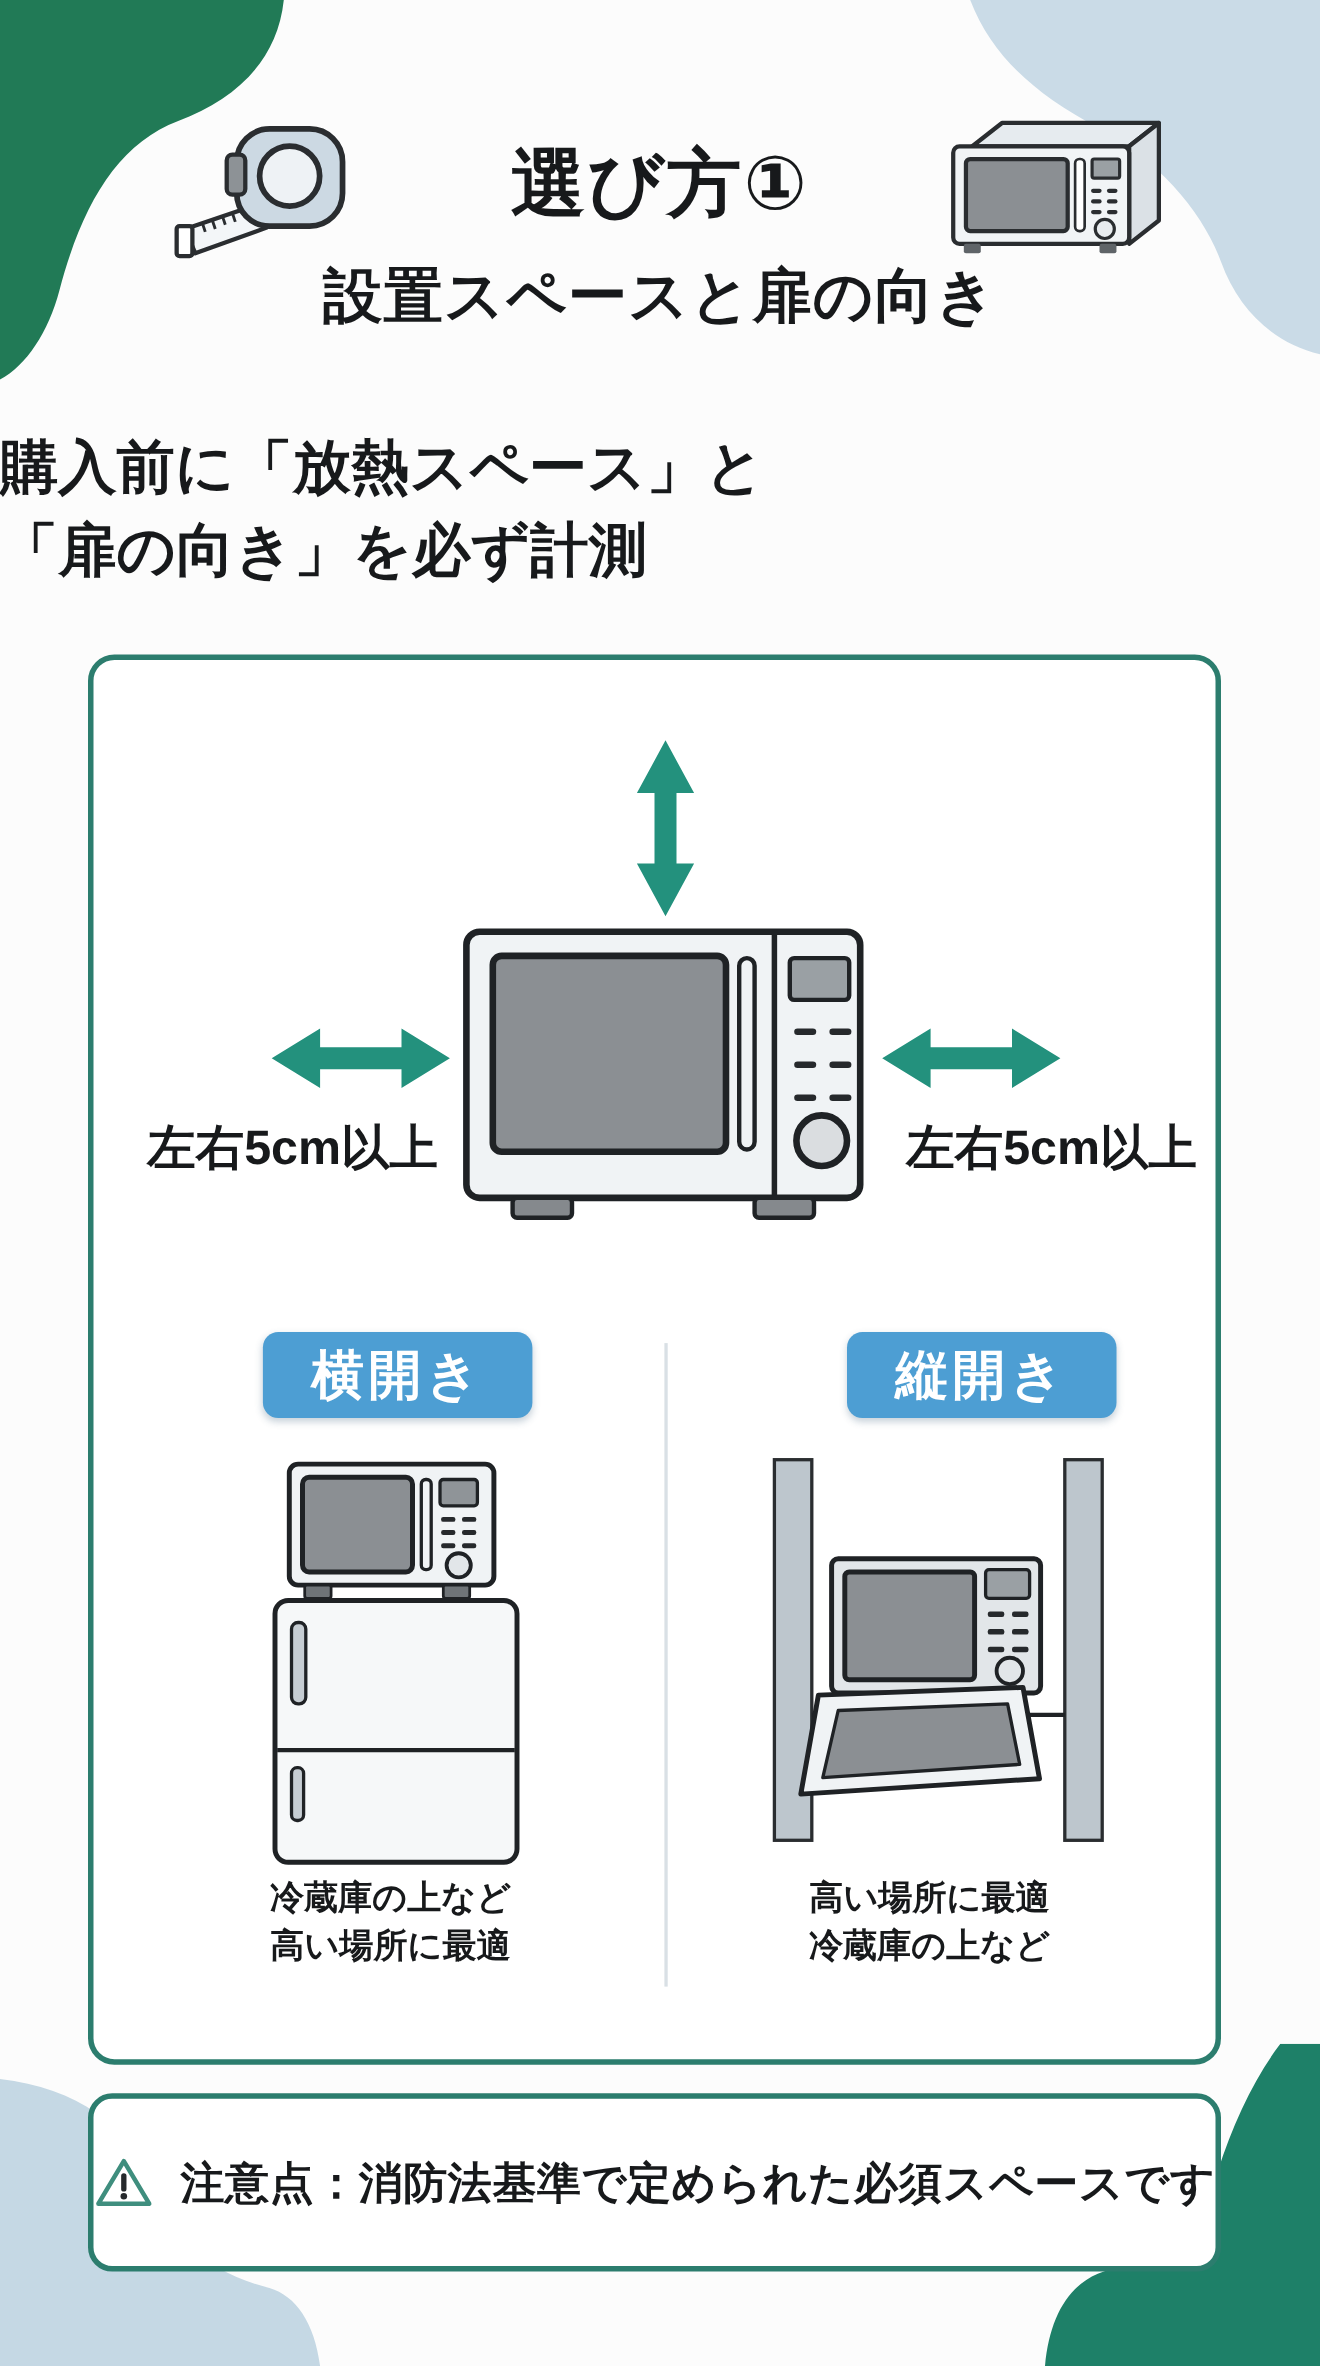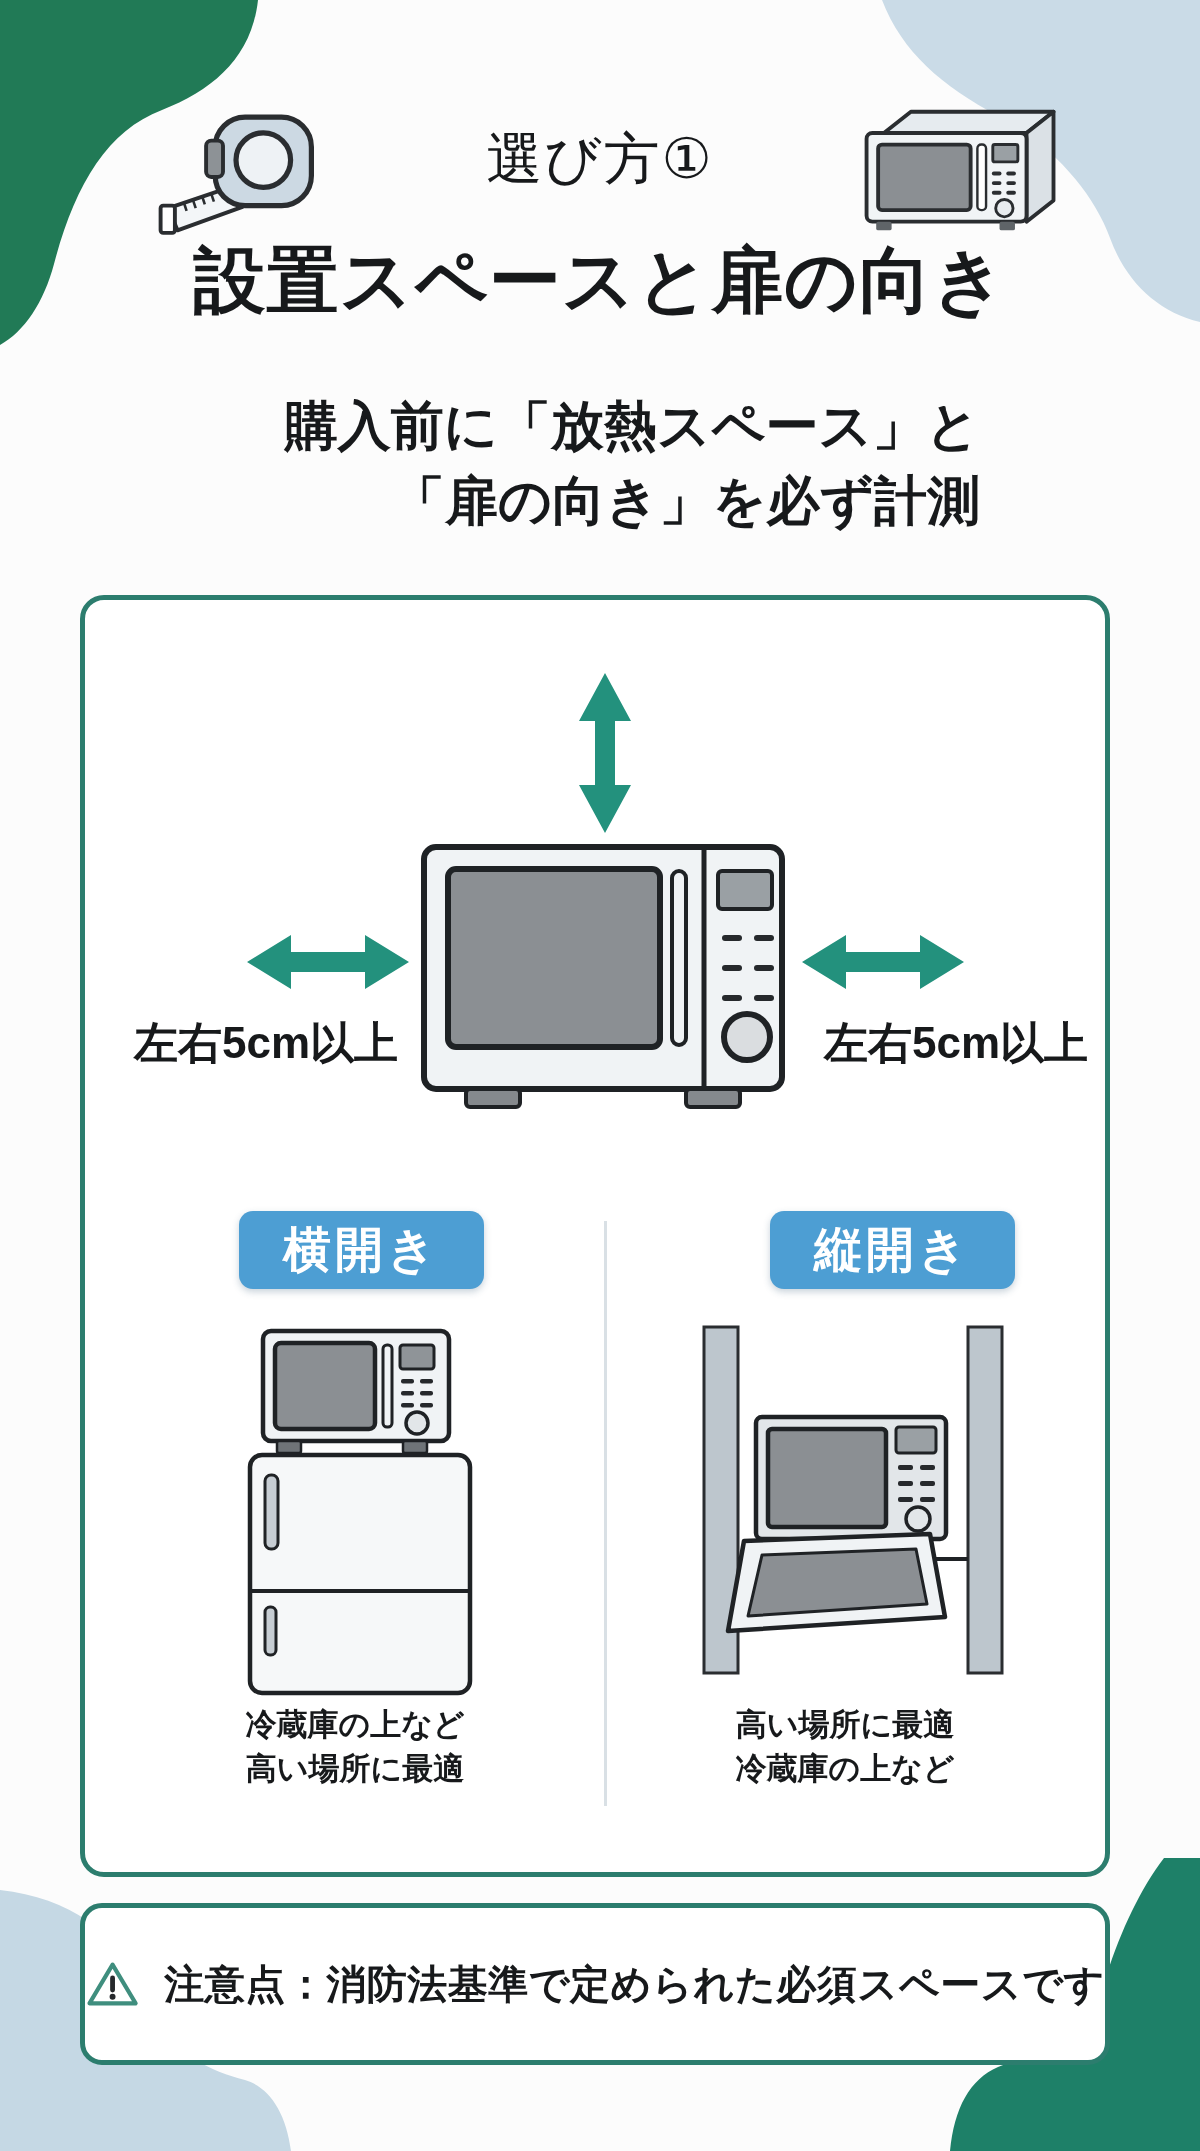--- a/index.html
+++ b/index.html
@@ -27,28 +27,28 @@
   
   .blob{position:absolute;pointer-events:none;}
   .blob-green path{fill:var(--blob-green);}
   .blob-green2 path{fill:var(--blob-green-2);}
   .blob-blue path{fill:var(--blob-blue);}
   .blob-blue2 path{fill:var(--blob-blue-2);}
 
   
   .title{
     left:0;top:122px;width:1200px;text-align:center;
-    font-size:56px;font-weight:400;letter-spacing:2px;color:var(--text);
+    font-size:68px;font-weight:700;letter-spacing:2px;color:var(--text);
   }
   .subtitle{
     left:0;top:233px;width:1200px;text-align:center;
-    font-size:72px;font-weight:800;letter-spacing:1px;color:var(--text);
+    font-size:54px;font-weight:800;letter-spacing:1px;color:var(--text);
   }
   .description{
-    left:0;top:388px;width:980px;text-align:right;
+    left:0;top:388px;width:980px;text-align:left;
     font-size:53px;font-weight:700;line-height:1.42;color:var(--text);
   }
 
   
   .main-box{
     left:80px;top:595px;width:1030px;height:1282px;
     background:#ffffff;border:5px solid var(--border-teal);border-radius:24px;
   }
   .clearance-label{
     font-size:45px;font-weight:700;color:var(--text);white-space:nowrap;

